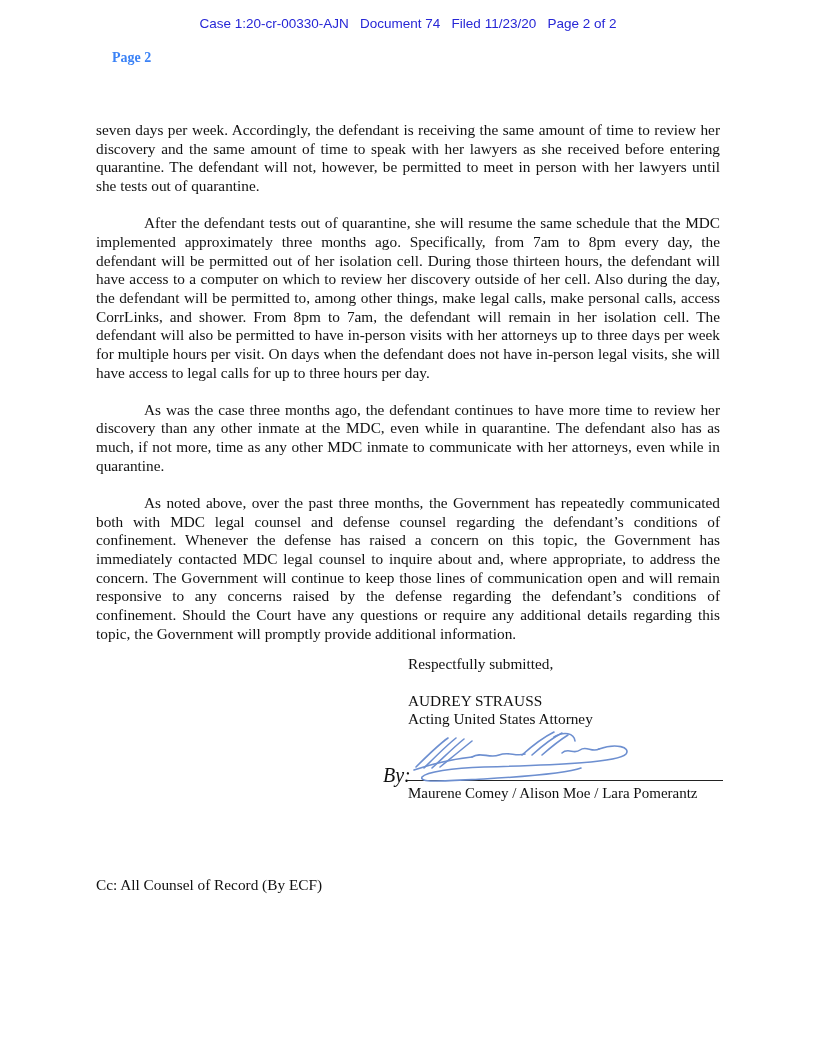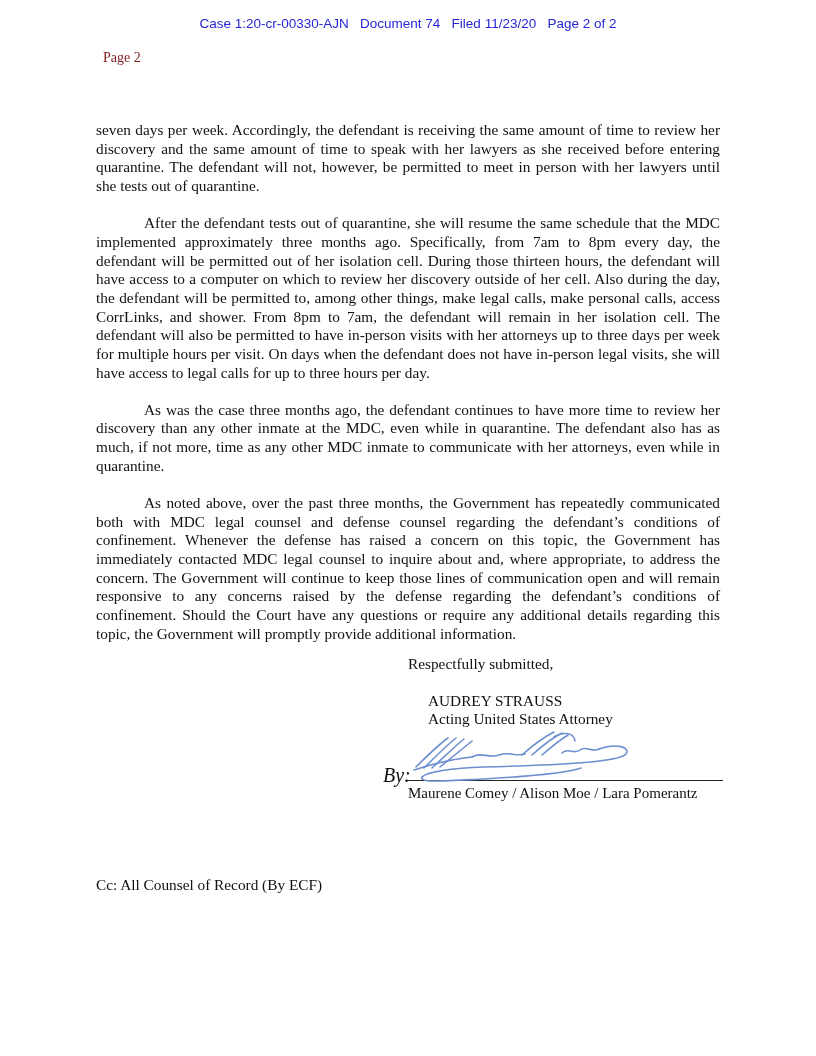--- a/index.html
+++ b/index.html
@@ -19,23 +19,24 @@
     width: 100%;
     text-align: center;
     font-family: "Liberation Sans", sans-serif;
     font-size: 13.5px;
     color: #2626d6;
     white-space: pre;
   }
   .page-label {
     position: absolute;
     top: 50px;
-    left: 103px;
+    left: 112px;
     font-size: 14px;
-    color: #7f1d1d;
+    color: #3b82f6;
+    font-weight: bold;
   }
   .doc-body {
     position: absolute;
     top: 121px;
     left: 96px;
     width: 624px;
     font-size: 15.3px;
     line-height: 18.65px;
     text-align: justify;
   }
@@ -47,21 +48,20 @@
     left: 408px;
     font-size: 15.3px;
     line-height: 18.4px;
   }
   .sig-name-block {
     position: absolute;
     top: 692px;
     left: 408px;
     font-size: 15.3px;
     line-height: 18.4px;
-    margin-left: 20px;
   }
   .by-label {
     position: absolute;
     top: 764px;
     left: 383px;
     font-size: 20px;
     font-style: italic;
   }
   .sig-line {
     position: absolute;

